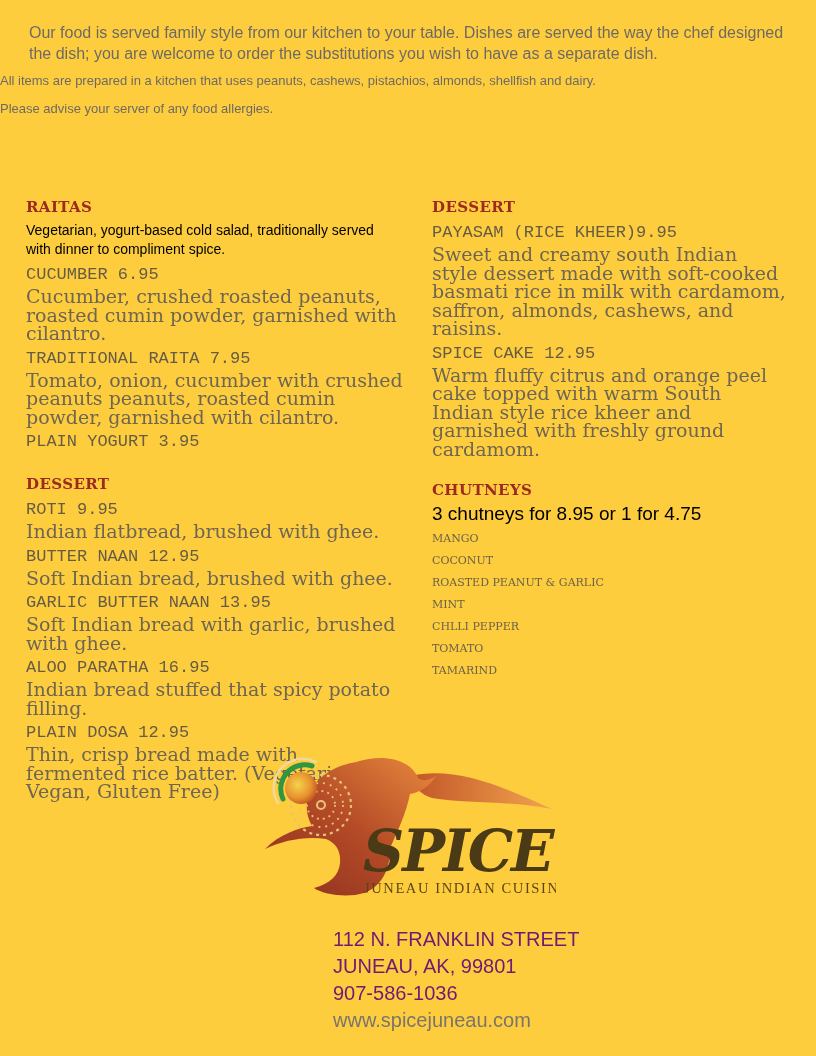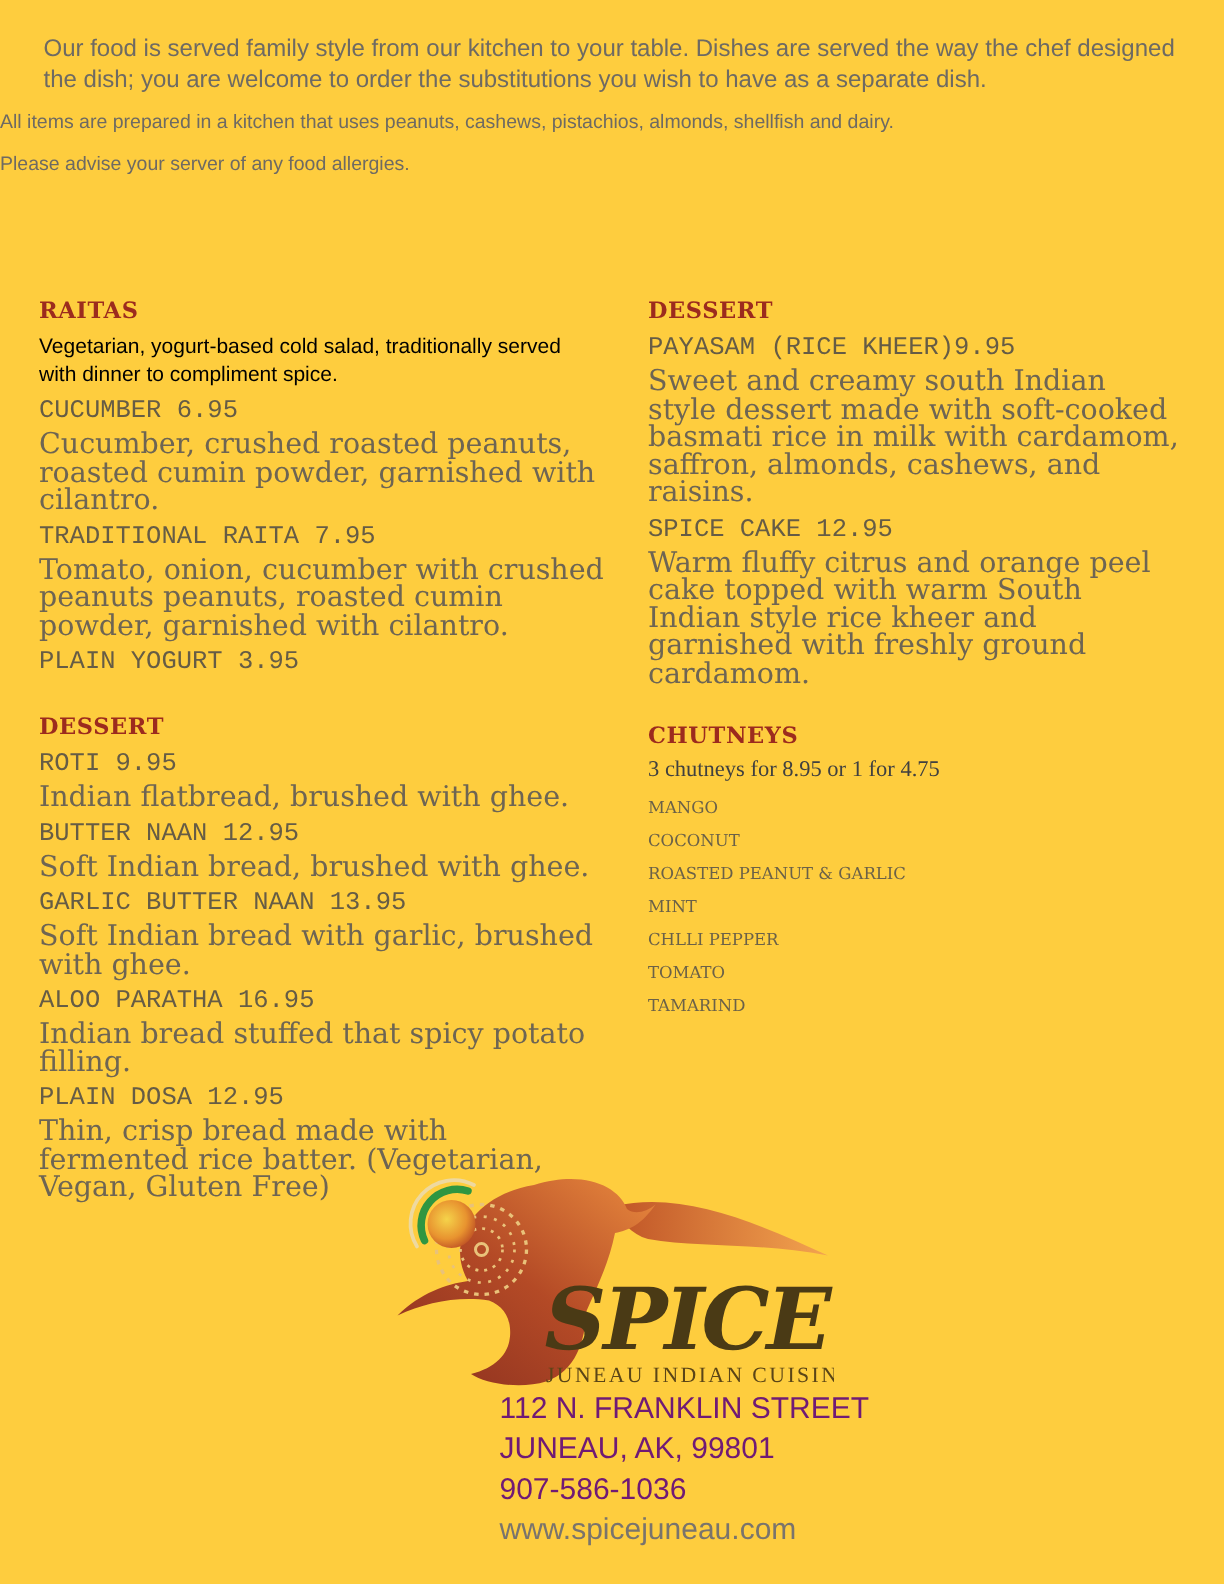--- a/index.html
+++ b/index.html
@@ -27,29 +27,29 @@
   }
   .item-label{
     font-family:Liberation Mono, monospace;
     font-size:17px;line-height:20px;color:#665c45;margin:6px 0 2px;
   }
   .item-desc{
     font-family:"DejaVu Serif","Liberation Serif",serif;
     font-size:19px;line-height:18.5px;color:#6e6553;margin:0;
   }
   .chutney-intro{
-    font-family:Liberation Serif, serif;
-    font-size:15px;line-height:19px;color:#404040;margin:0 0 5px;
+    font-family:Liberation Sans, sans-serif;
+    font-size:19px;line-height:19px;color:#000000;margin:0 0 5px;
   }
   .chutney-item{
     font-family:"DejaVu Serif","Liberation Serif",serif;
     font-size:11px;line-height:22px;color:#6b6148;
   }
   
-  .logo{position:absolute;left:260px;top:780px;width:296px;height:154px;}
+  .logo{position:absolute;left:260px;top:752px;width:296px;height:154px;}
   
   .address{position:absolute;left:333px;top:926px;color:#701a75;font-size:20px;line-height:27px;}
   .website{position:absolute;left:333px;top:1008px;color:#7a746c;font-size:20px;line-height:24px;}
 </style>
 </head>
 <body>
 
 <div class="top-note">
   <div class="big">
     <span>Our food is served family style from our kitchen to your table.</span>

